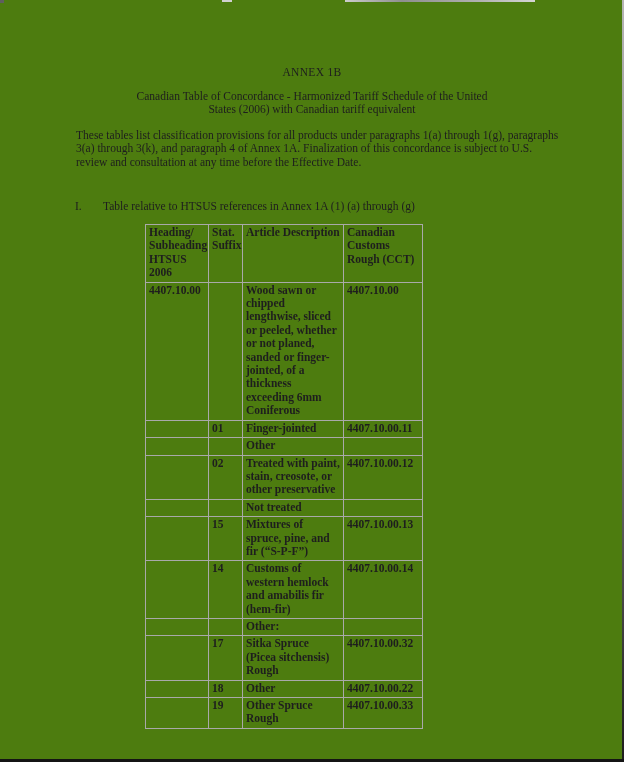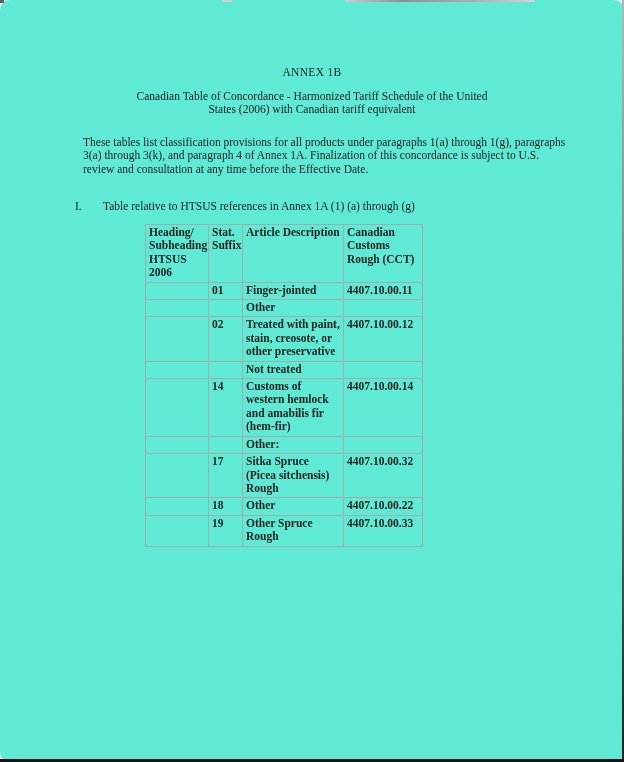--- a/index.html
+++ b/index.html
@@ -4,42 +4,41 @@
 <style>
   html, body { margin: 0; padding: 0; }
   body {
     width: 624px; height: 762px;
     background: #f4f4f4;
     position: relative;
     overflow: hidden;
   }
   .page {
     position: absolute; inset: 0;
-    background: #5eead4;
+    background: #4d7c0f;
     font-family: "Liberation Serif", "DejaVu Serif", serif;
     font-size: 11.5px;
     line-height: 13.4px;
     color: #1e1e1e;
-    border-radius: 10px;
   }
   .annex-title {
     position: absolute; top: 66px; left: 0; width: 100%;
     text-align: center;
     font-size: 11.5px; font-weight: normal;
     margin: 0;
     letter-spacing: 0.3px;
   }
   .subtitle {
     position: absolute; top: 90px; left: 72px; width: 480px;
     text-align: center;
     white-space: pre-line;
   }
   .intro {
     position: absolute; top: 128px; left: 75px; width: 484px;
-    margin: 8px;
+    margin: 1px;
     text-align: left;
   }
   .section-line {
     position: absolute; top: 200px; left: 75px; width: 500px;
   }
   .section-num { display: inline-block; width: 28px; }
   table.concordance {
     position: absolute; top: 224px; left: 145px;
     width: 277px;
     border-collapse: collapse;
@@ -107,20 +106,27 @@
         <th>Stat.
 Suffix</th>
         <th>Article Description</th>
         <th>Canadian
 Customs
 Rough (CCT)</th>
       </tr>
     </thead>
     <tbody>
       <tr>
+        <td>4407.10.00</td>
+        <td></td>
+        <td>Wood sawn or chipped lengthwise, sliced or peeled, whether or not planed, sanded or finger-jointed, of a thickness exceeding 6mm
+Coniferous</td>
+        <td>4407.10.00</td>
+      </tr>
+      <tr>
         <td></td>
         <td>01</td>
         <td>Finger-jointed</td>
         <td>4407.10.00.11</td>
       </tr>
       <tr>
         <td></td>
         <td></td>
         <td>Other</td>
         <td></td>
@@ -129,20 +135,26 @@
         <td></td>
         <td>02</td>
         <td>Treated with paint, stain, creosote, or other preservative</td>
         <td>4407.10.00.12</td>
       </tr>
       <tr>
         <td></td>
         <td></td>
         <td>Not treated</td>
         <td></td>
+      </tr>
+      <tr>
+        <td></td>
+        <td>15</td>
+        <td>Mixtures of spruce, pine, and fir (“S-P-F”)</td>
+        <td>4407.10.00.13</td>
       </tr>
       <tr>
         <td></td>
         <td>14</td>
         <td>Customs of western hemlock and amabilis fir (hem-fir)</td>
         <td>4407.10.00.14</td>
       </tr>
       <tr>
         <td></td>
         <td></td>

